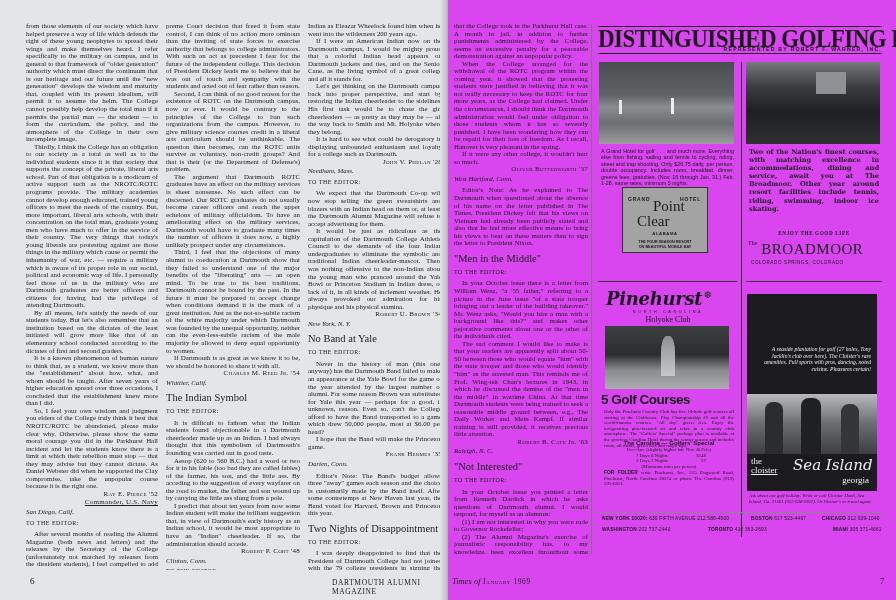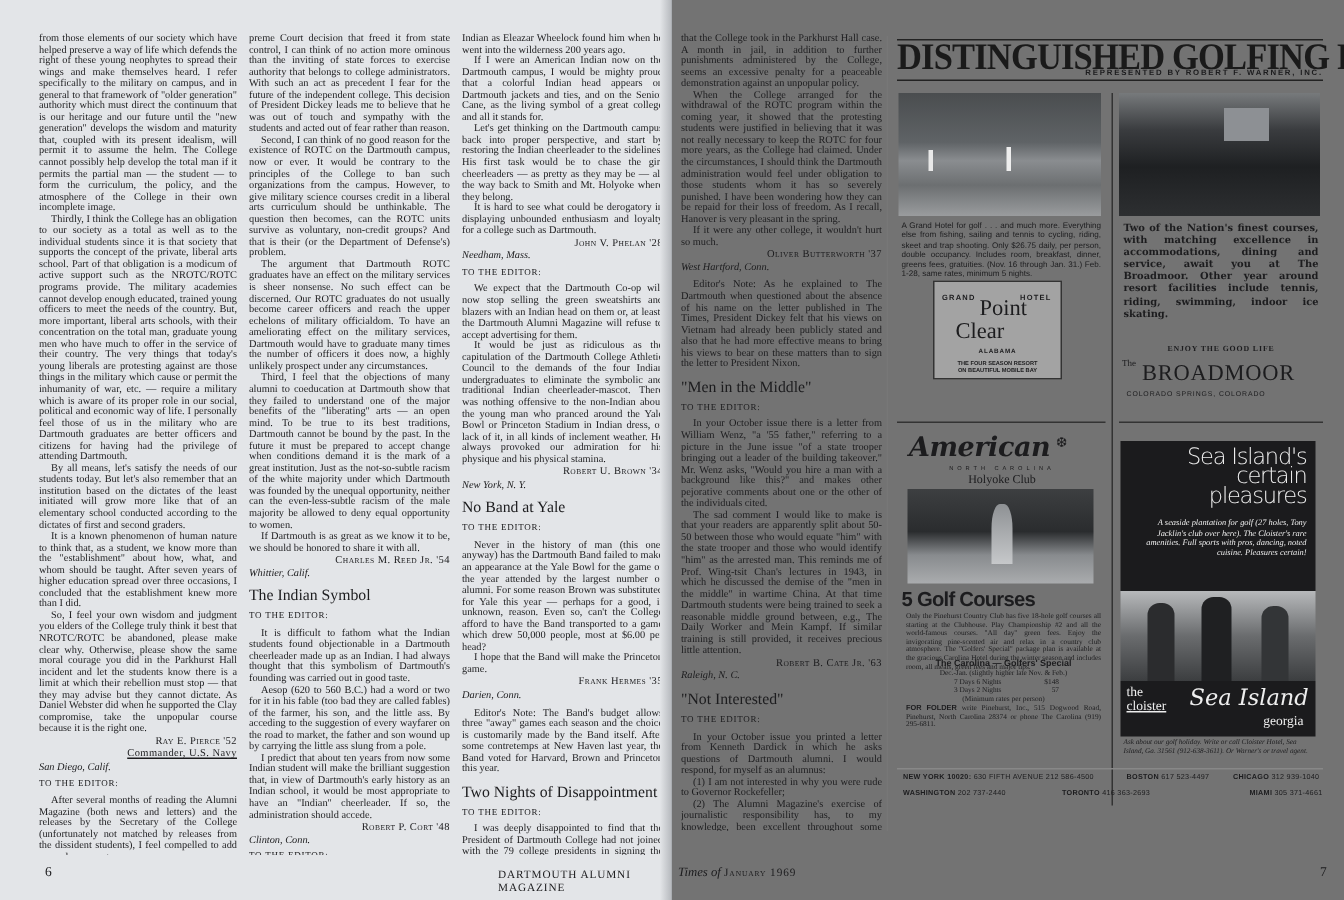--- a/index.html
+++ b/index.html
@@ -1,20 +1,20 @@
 <!DOCTYPE html>
 <html><head>
 <meta charset="utf-8">
 <style>
   * { box-sizing: border-box; margin: 0; padding: 0; }
   html, body { width: 896px; height: 600px; overflow: hidden; }
   body { background: #d8dadd; font-family: "Liberation Serif", serif; color: #1c1c1e; position: relative; }
   .spread { position: absolute; left: 0; top: 0; width: 896px; height: 600px; }
   .page-left { position: absolute; left: 0; top: 0; width: 448px; height: 600px; background: #e3e5e8; }
-  .page-right { position: absolute; left: 448px; top: 0; width: 448px; height: 600px; background: #737373; }
+  .page-right { position: absolute; left: 448px; top: 0; width: 448px; height: 600px; background: #d946ef; }
   .gutter { position: absolute; left: 440px; top: 0; width: 16px; height: 600px;
     background: linear-gradient(to right, #e3e5e8 0%, #b9bcc0 45%, #9fa3a8 50%, #b9bcc0 55%, #e6e8ea 100%); }
 
   .col { position: absolute; top: 22px; font-size: 6.9px; line-height: 7.55px; text-align: justify; hyphens: auto; overflow: hidden; }
   .col p { text-indent: 8px; margin: 0; }
   .col p.noindent { text-indent: 0; }
   .sig { text-align: right; font-variant: small-caps; letter-spacing: 0.3px; font-size: 7px; margin-top: 1px; }
   .place { font-style: italic; margin: 1px 0 4px 0; }
   .tte { font-variant: small-caps; font-size: 6px; letter-spacing: 0.5px; margin: 4px 0 3px 0; }
   h3.head { font-family: "Liberation Serif", serif; font-weight: normal; font-size: 10.5px; line-height: 12px; margin: 6px 0 3px 0; }
@@ -169,21 +169,21 @@
     <div style="position:absolute; left:153px; top:208px; width:130px; text-align:center; font-size:5.2px; font-weight:bold; letter-spacing:0.6px;">ENJOY THE GOOD LIFE</div>
     <div style="position:absolute; left:152px; top:218px; width:132px; white-space:nowrap;">
       <span style="font-size:6px; vertical-align:top;">The</span>
       <span style="font-size:15px; letter-spacing:0.5px;">BROADMOOR</span>
     </div>
     <div class="sans" style="position:absolute; left:155px; top:238px; width:128px; font-size:4.6px; letter-spacing:0.6px;">COLORADO SPRINGS, COLORADO</div>
 
     <div class="hline" style="left:2px; top:259px; width:139px;"></div>
     <div class="hline" style="left:150px; top:259px; width:136px;"></div>
 
-    <div style="position:absolute; left:10px; top:266px; font-family:'DejaVu Serif',serif; font-style:italic; font-weight:bold; font-size:18px; letter-spacing:-0.3px;">American</div>
+    <div style="position:absolute; left:10px; top:266px; font-family:'DejaVu Serif',serif; font-style:italic; font-weight:bold; font-size:18px; letter-spacing:-0.3px;">Pinehurst</div>
     <div style="position:absolute; left:108px; top:268px; font-size:9px;">❆</div>
     <div class="sans" style="position:absolute; left:18px; top:288px; width:108px; text-align:center; font-size:3.8px; letter-spacing:2.6px;">NORTH CAROLINA</div>
     <div style="position:absolute; left:18px; top:293px; width:108px; text-align:center; font-size:8px;">Holyoke Club</div>
     <div class="photo" style="left:9px; top:304px; width:124px; height:63px; background:linear-gradient(180deg,#3d3f41 0%,#2a2c2e 45%,#888b8e 70%,#aaacae 100%);">
       <div style="position:absolute; left:56px; top:10px; width:14px; height:40px; background:linear-gradient(180deg,#8e9194,#c6c8ca); border-radius:40% 40% 0 0;"></div>
     </div>
     <div class="sans" style="position:absolute; left:5px; top:370px; width:134px; font-size:13.5px; font-weight:bold; letter-spacing:-0.5px; white-space:nowrap;">5 Golf Courses</div>
     <div style="position:absolute; left:8px; top:387px; width:130px; font-size:4.9px; line-height:5.6px; text-align:justify;">Only the Pinehurst Country Club has five 18-hole golf courses all starting at the Clubhouse. Play Championship #2 and all the world-famous courses. "All day" green fees. Enjoy the invigorating pine-scented air and relax in a country club atmosphere. The "Golfers' Special" package plan is available at the gracious Carolina Hotel during the winter season and includes room, all meals, green fees and major tips.</div>
     <div class="sans" style="position:absolute; left:8px; top:418px; width:130px; text-align:center; font-size:6px; font-weight:bold;">The Carolina — Golfers' Special</div>
     <div style="position:absolute; left:8px; top:425px; width:130px; text-align:center; font-size:4.9px;">Dec.-Jan. (slightly higher late Nov. &amp; Feb.)</div>
@@ -197,25 +197,20 @@
           <span>57</span>
         </div>
     </div>
     <div style="position:absolute; left:8px; top:442px; width:130px; text-align:center; font-size:4.9px;">(Minimum rates per person)</div>
     <div style="position:absolute; left:8px; top:448px; width:130px; font-size:4.9px; line-height:5.6px; text-align:justify;">
       <span class="sans" style="font-weight:bold;">FOR FOLDER</span>
       <span>write Pinehurst, Inc., 515 Dogwood Road, Pinehurst, North Carolina 28374 or phone The Carolina (919) 295-6811.</span>
     </div>
 
     <div class="seabox" style="left:151px; top:272px; width:130px; height:100px;">
-      <div style="position:absolute; right:6px; top:4px; font-family:'DejaVu Sans',sans-serif; font-size:15px; line-height:13px; text-align:right; letter-spacing:-0.8px; font-weight:300;">
-        <div>Sea Island's</div>
-        <div>certain</div>
-        <div>pleasures</div>
-      </div>
       <div style="position:absolute; left:6px; right:6px; top:52px; font-size:5.6px; line-height:6.6px; font-style:italic; text-align:right;">A seaside plantation for golf (27 holes, Tony Jacklin's club over here). The Cloister's rare amenities. Full sports with pros, dancing, noted cuisine. Pleasures certain!</div>
     </div>
     <div class="photo" style="left:151px; top:372px; width:130px; height:60px; background:linear-gradient(180deg,#b7b9bb 0%,#6a6c6e 50%,#3c3e40 100%);">
       <div style="position:absolute; left:18px; top:8px; width:18px; height:52px; background:#2b2c2e; border-radius:8px 8px 0 0;"></div>
       <div style="position:absolute; left:54px; top:4px; width:20px; height:56px; background:#1f2022; border-radius:8px 8px 0 0;"></div>
       <div style="position:absolute; left:94px; top:10px; width:18px; height:50px; background:#333537; border-radius:8px 8px 0 0;"></div>
     </div>
     <div class="seabox" style="left:151px; top:432px; width:130px; height:37px;">
       <div style="position:absolute; left:4px; top:3px; font-size:9px; line-height:9px;">the</div>
       <div style="position:absolute; left:4px; top:12px; font-size:9px; line-height:9px;text-decoration:underline;">cloister</div>

